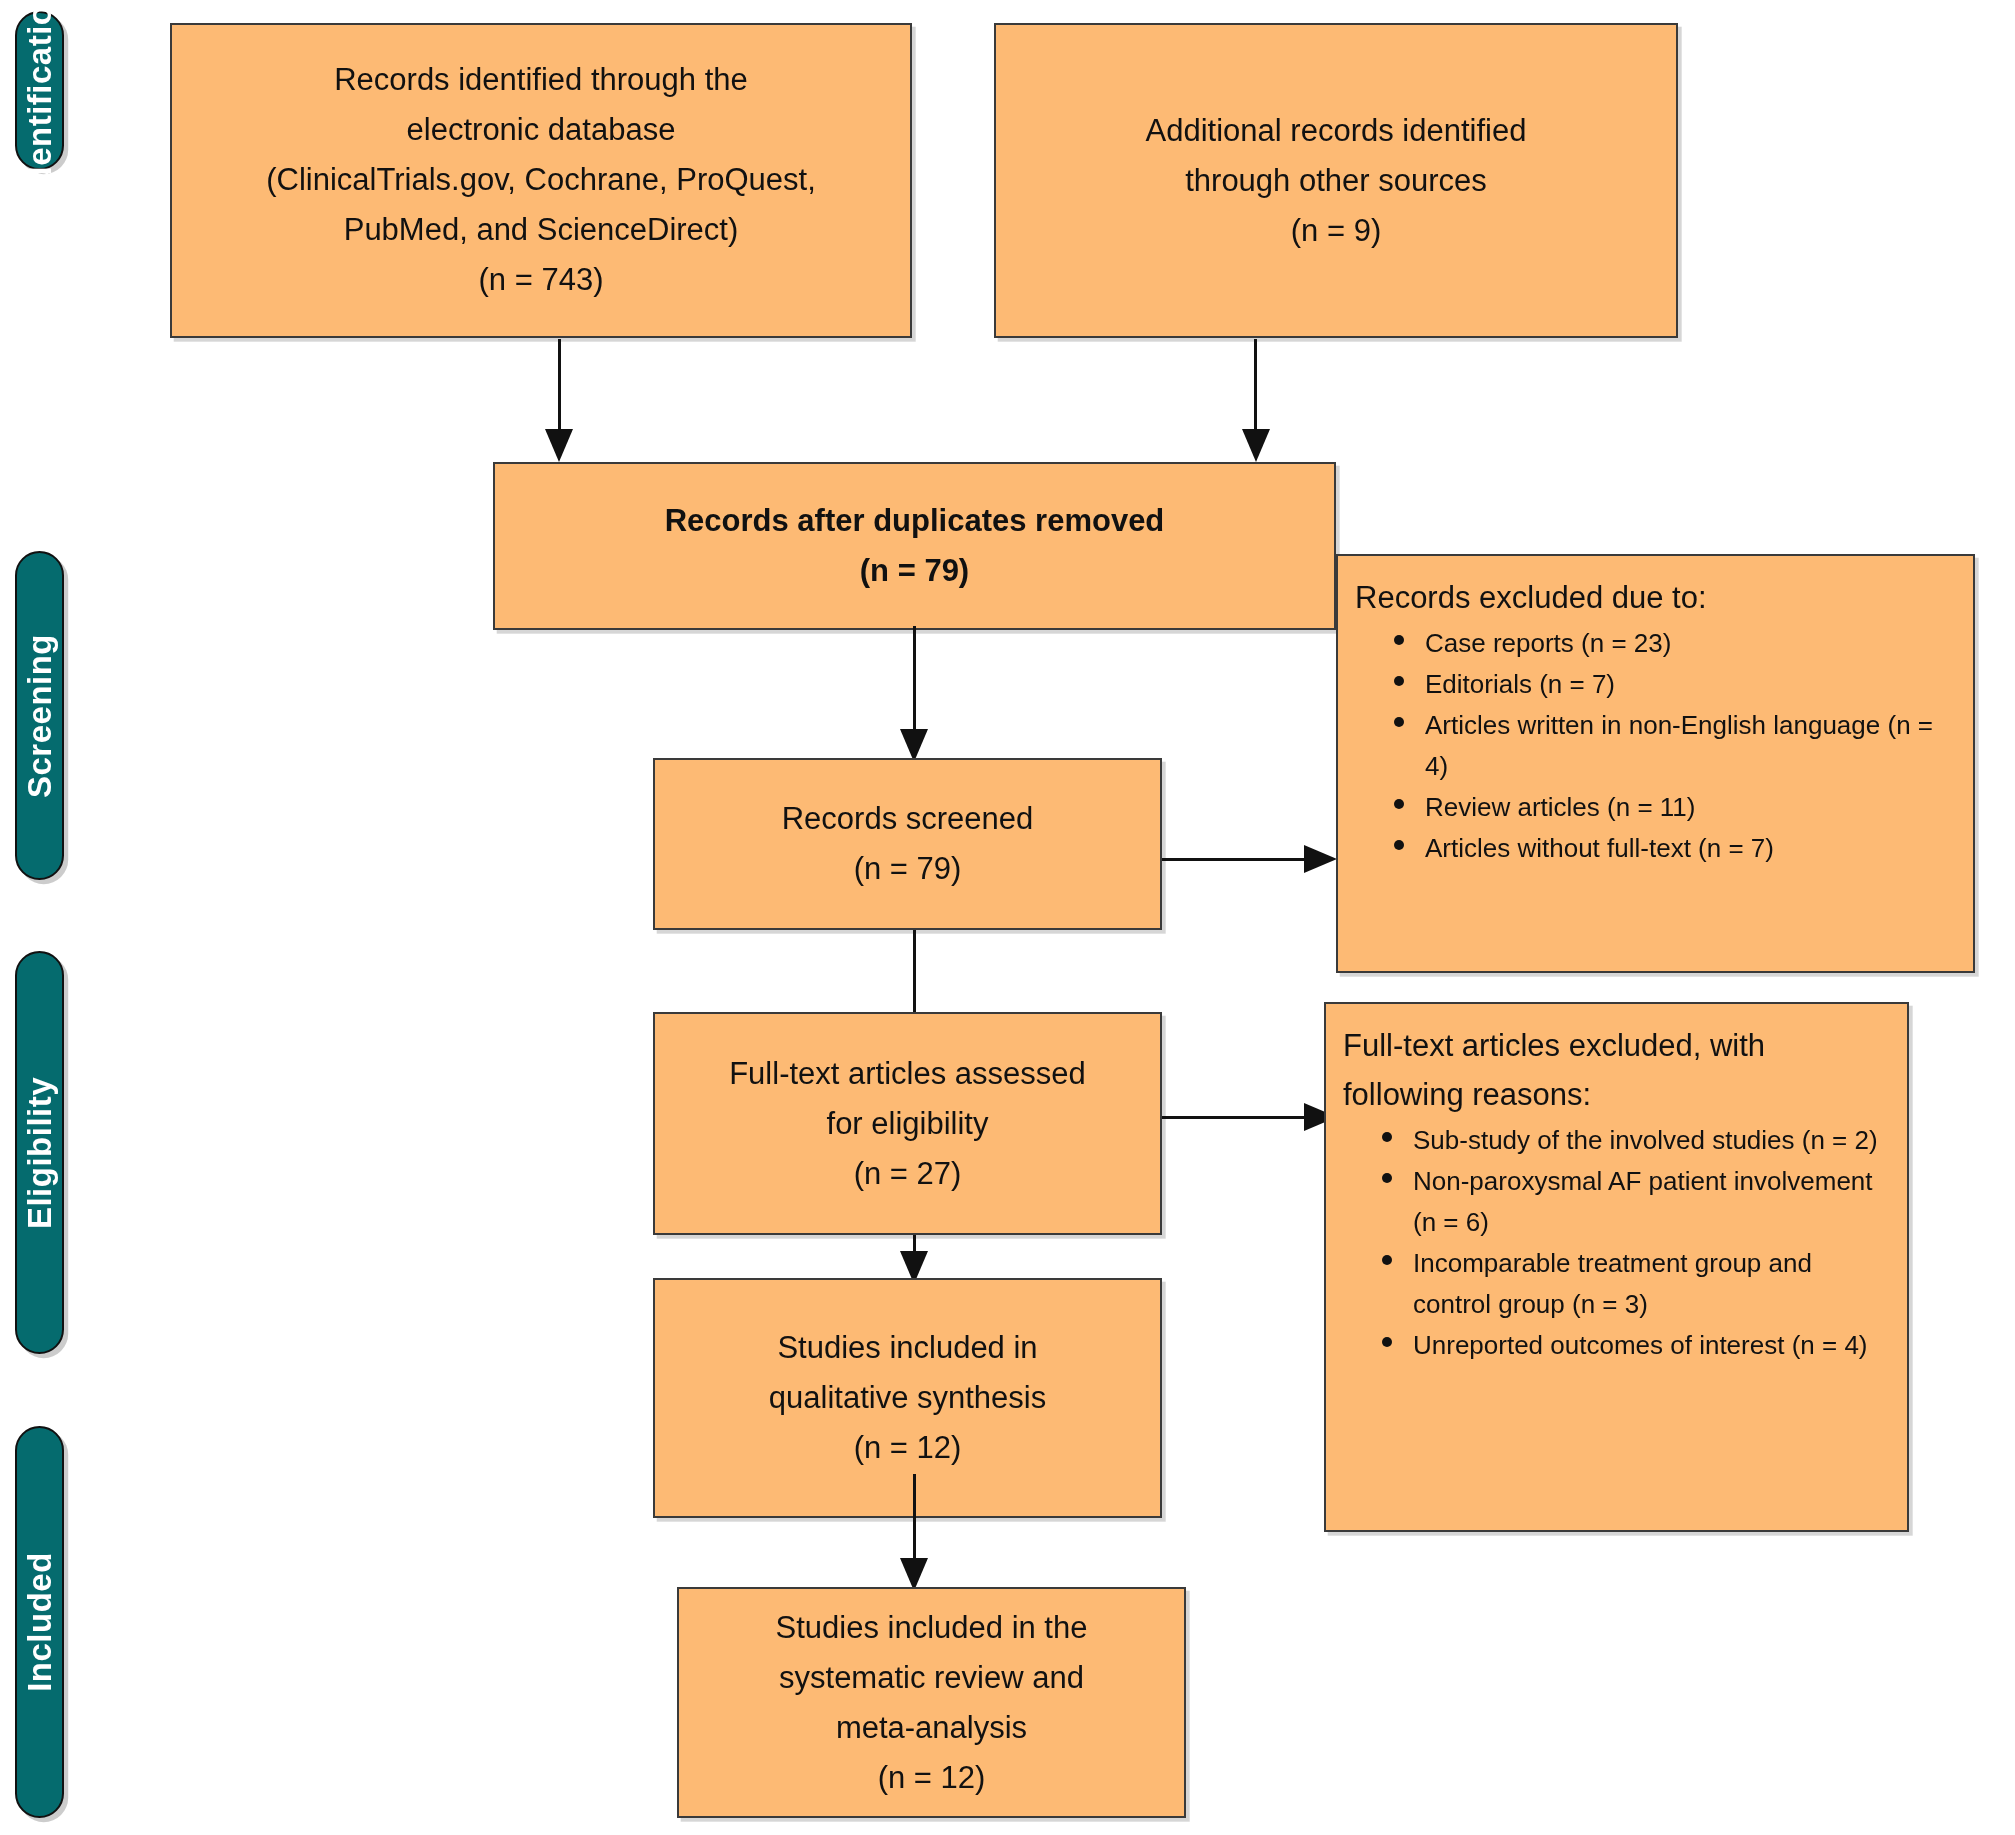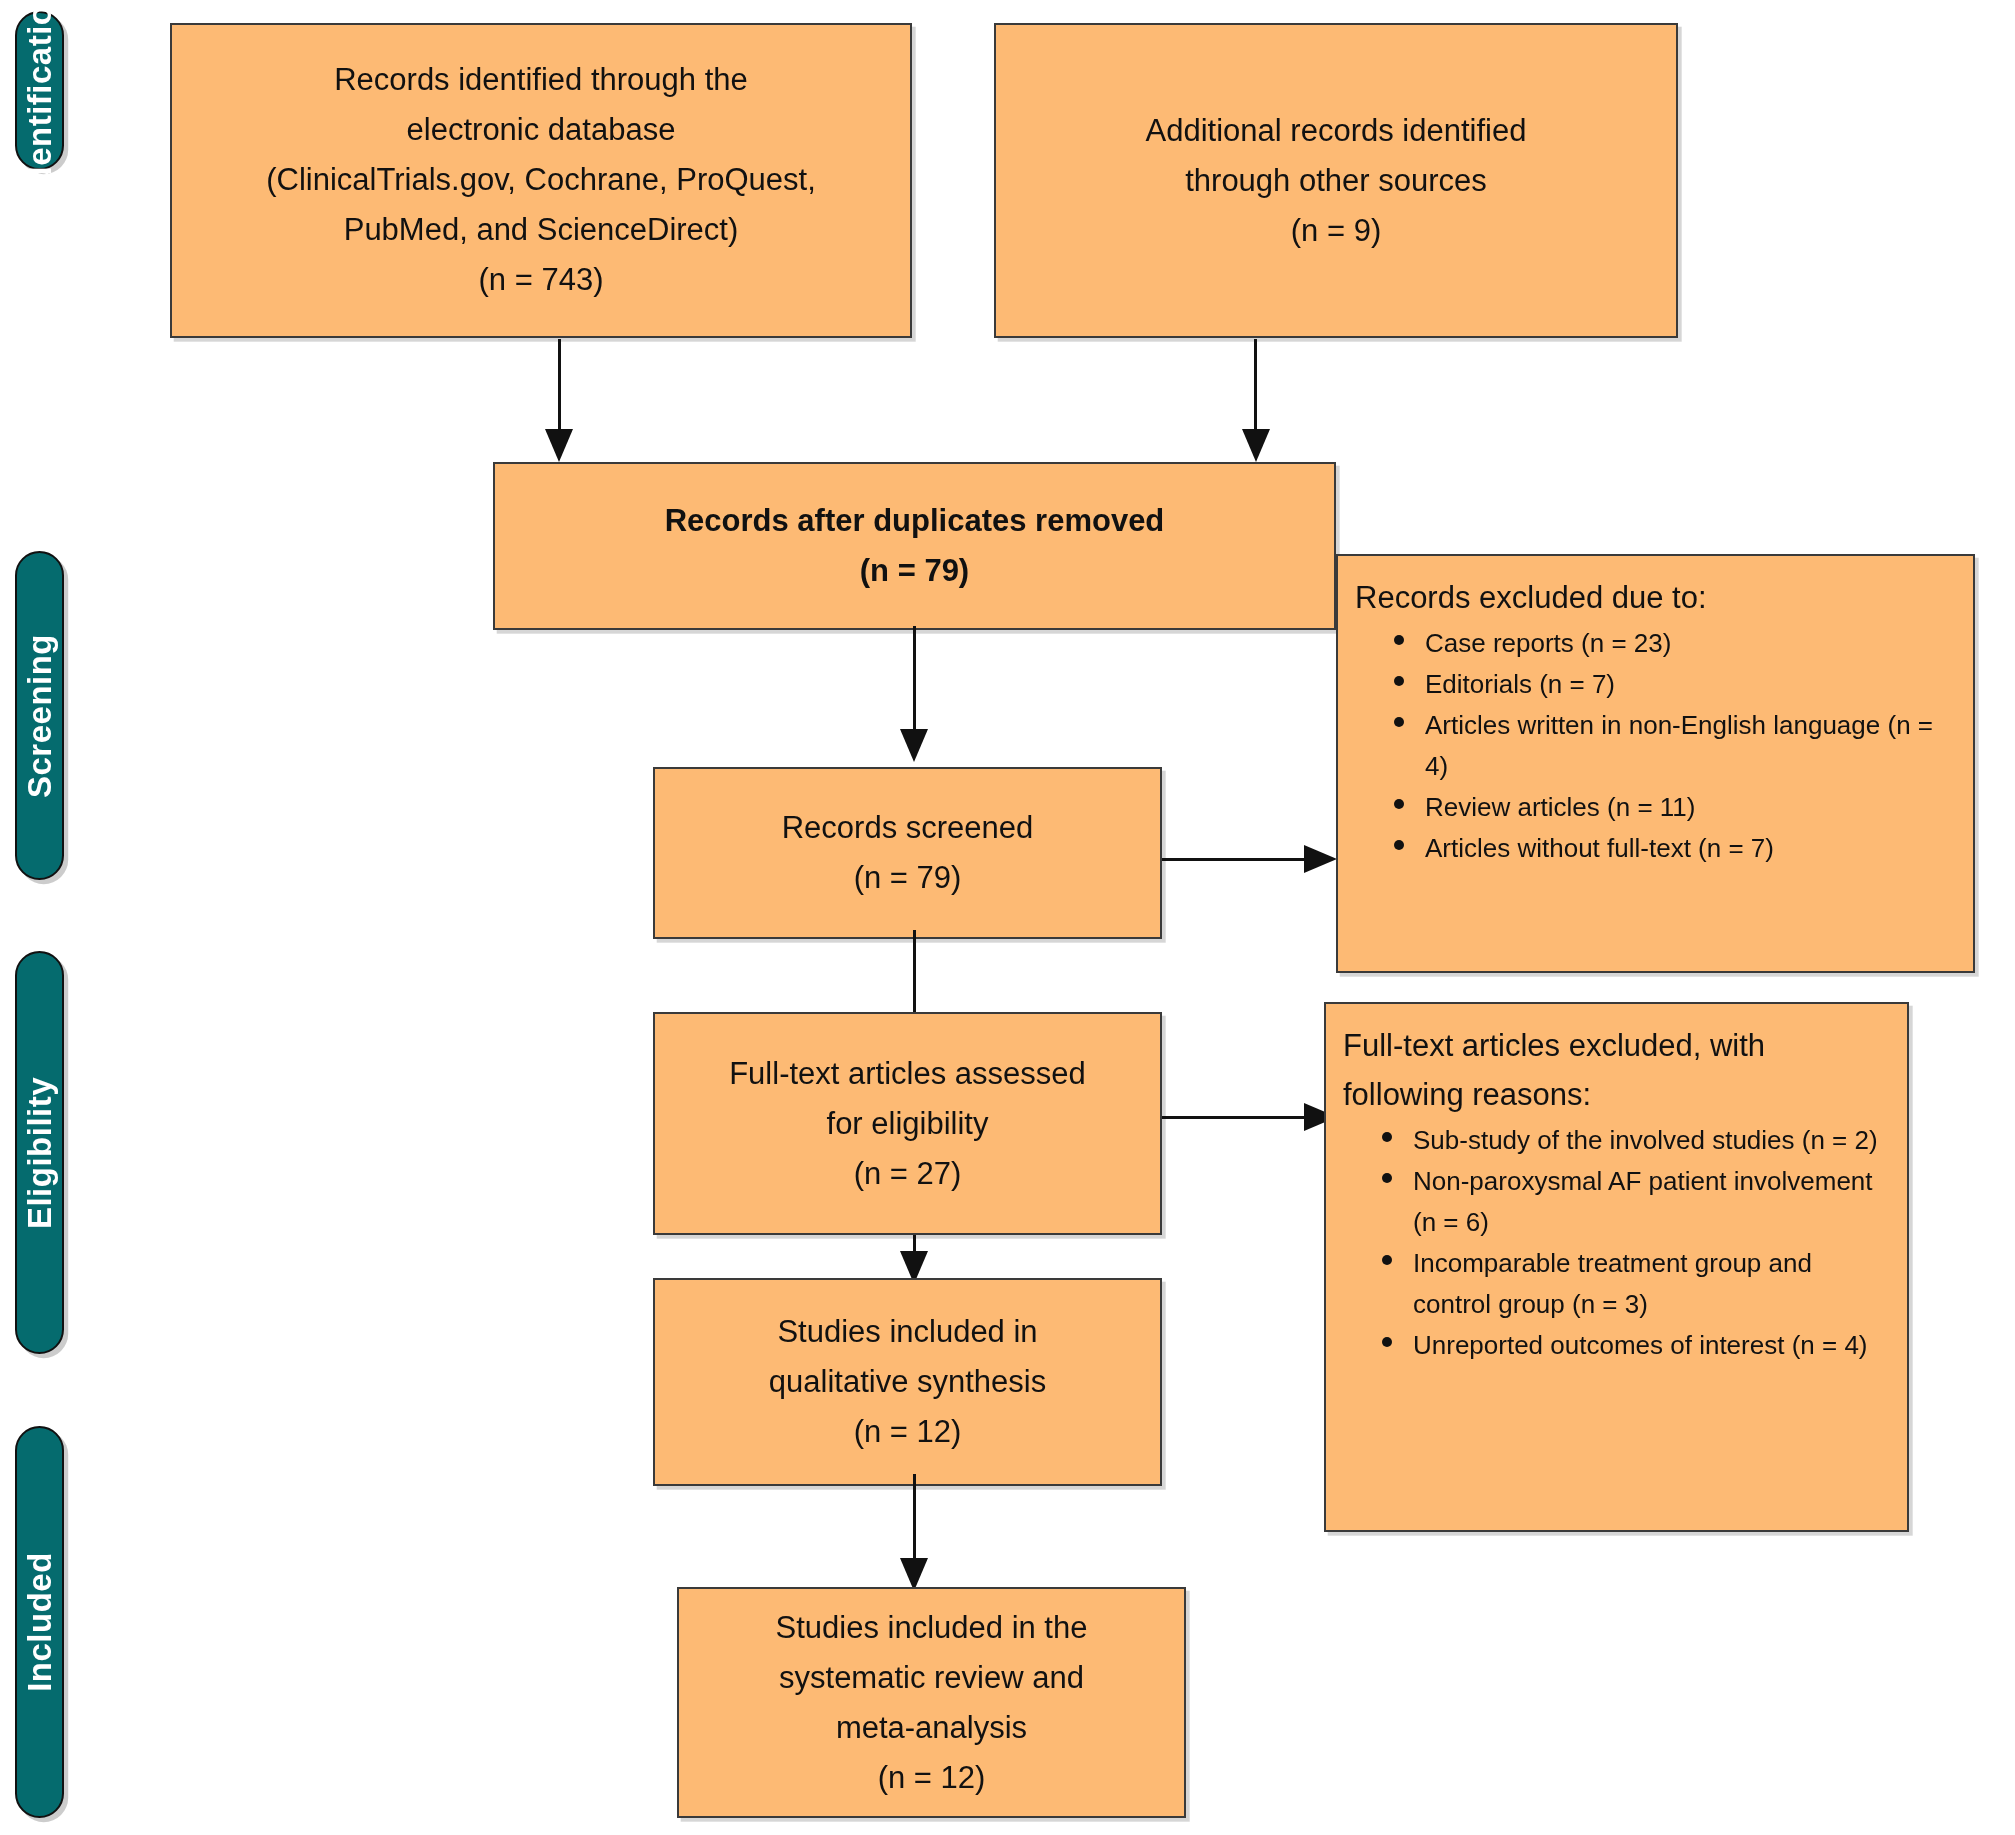--- a/index.html
+++ b/index.html
@@ -173,21 +173,21 @@
   <div class="arrow-down" style="left:1242px; top:429px;"></div>
 
   <div class="box" style="left:493px; top:462px; width:843px; height:168px;font-weight:bold;">
     <div class="box-text">Records after duplicates removed
 (n = 79)</div>
   </div>
 
   <div class="vline" style="left:913px; top:626px; width:3.2px; height:103px;"></div>
   <div class="arrow-down" style="left:900px; top:729px;"></div>
 
-  <div class="box" style="left:653px; top:758px; width:509px; height:172px;margin-top:9px;">
+  <div class="box" style="left:653px; top:758px; width:509px; height:172px;">
     <div class="box-text">Records screened
 (n = 79)</div>
   </div>
 
   <div class="hline" style="left:1162px; top:858px; width:144px; height:3.2px;"></div>
   <div class="arrow-right" style="left:1304px; top:845px;"></div>
 
   <div class="box listbox" style="left:1336px; top:554px; width:639px; height:419px;">
     <div class="inner">
       <div class="intro">Records excluded due to:</div>
@@ -249,21 +249,21 @@
           <span class="bullet"></span>
           <span>Unreported outcomes of interest (n = 4)</span>
         </li>
       </ul>
     </div>
   </div>
 
   <div class="vline" style="left:913px; top:1235px; width:3.2px; height:72px;"></div>
   <div class="arrow-down" style="left:900px; top:1251px;"></div>
 
-  <div class="box" style="left:653px; top:1278px; width:509px; height:208px;padding-left:22px;">
+  <div class="box" style="left:653px; top:1278px; width:509px; height:240px;padding-left:22px;">
     <div class="box-text">Studies included in
 qualitative synthesis
 (n = 12)</div>
   </div>
 
   <div class="vline" style="left:913px; top:1474px; width:3.2px; height:85px;"></div>
   <div class="arrow-down" style="left:900px; top:1558px;"></div>
 
   <div class="box" style="left:653px; top:1587px; width:509px; height:231px;margin-left:24px;">
     <div class="box-text">Studies included in the

